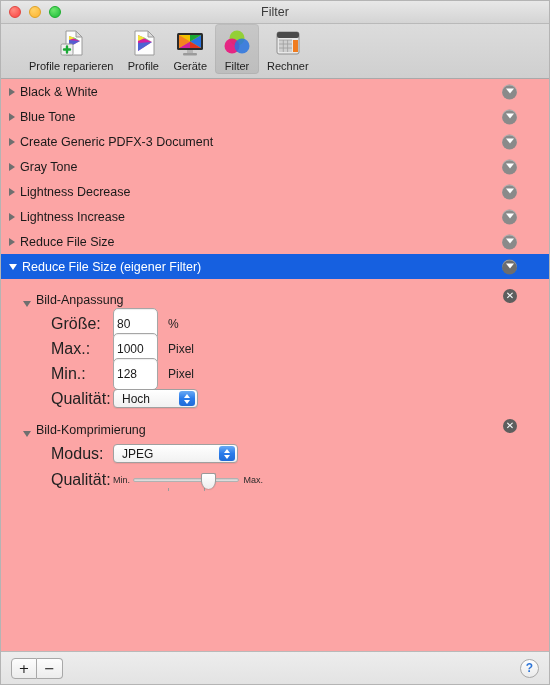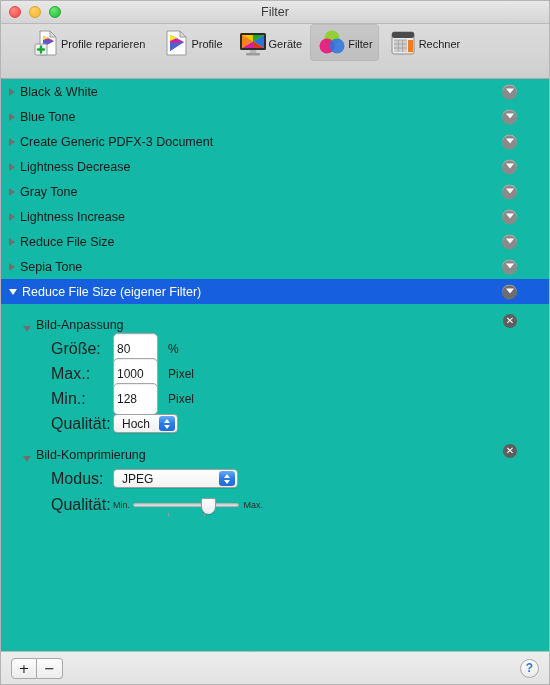--- a/index.html
+++ b/index.html
@@ -68,21 +68,21 @@
     background: linear-gradient(to bottom, #dcdcdc 0%, #cfcfcf 100%);
     border-bottom: 1px solid #a9a9a9;
     display: flex;
     align-items: flex-start;
     padding-left: 22px;
     box-sizing: border-box;
     gap: 2px;
   }
   .tool-item {
     display: flex;
-    flex-direction: row;
+    flex-direction: column;
     align-items: center;
     justify-content: flex-start;
     padding: 3px 6px 2px 6px;
     border-radius: 4px;
     box-sizing: border-box;
   }
   .tool-item.selected {
     background: rgba(0,0,0,0.09);
     box-shadow: inset 0 0 0 1px rgba(0,0,0,0.05);
   }
@@ -96,21 +96,21 @@
   .tool-label {
     font-size: 11px;
     color: #1e1e1e;
     margin-top: 1px;
     white-space: nowrap;
   }
 
   
   .list-area {
     flex: 1 1 auto;
-    background: #14b8a6;
+    background: #fca5a5;
     position: relative;
     overflow: hidden;
   }
   .filter-row {
     position: relative;
     height: 25px;
     display: flex;
     align-items: center;
     padding-left: 8px;
     box-sizing: border-box;
@@ -269,21 +269,21 @@
     border-bottom: 4px solid #ffffff;
     border-left: 3.5px solid transparent;
     border-right: 3.5px solid transparent;
   }
   .stepper .down {
     width: 0; height: 0;
     border-top: 4px solid #ffffff;
     border-left: 3.5px solid transparent;
     border-right: 3.5px solid transparent;
   }
-  .popup.quality { width: 65px; }
+  .popup.quality { width: 85px; }
   .popup.mode { width: 125px; }
 
   
   .slider-row {
     display: flex;
     align-items: center;
     height: 28px;
     padding-left: 50px;
     box-sizing: border-box;
   }
@@ -485,29 +485,29 @@
     <div class="filter-row">
       <span class="tri closed"></span>
       <span class="row-label">Create Generic PDFX-3 Document</span>
       <span class="row-btn">
           <span class="dtri"></span>
         </span>
     </div>
 
     <div class="filter-row">
       <span class="tri closed"></span>
-      <span class="row-label">Lightness Decrease</span>
+      <span class="row-label">Gray Tone</span>
       <span class="row-btn">
           <span class="dtri"></span>
         </span>
     </div>
 
     <div class="filter-row">
       <span class="tri closed"></span>
-      <span class="row-label">Gray Tone</span>
+      <span class="row-label">Lightness Decrease</span>
       <span class="row-btn">
           <span class="dtri"></span>
         </span>
     </div>
 
     <div class="filter-row">
       <span class="tri closed"></span>
       <span class="row-label">Lightness Increase</span>
       <span class="row-btn">
           <span class="dtri"></span>
@@ -515,27 +515,20 @@
     </div>
 
     <div class="filter-row">
       <span class="tri closed"></span>
       <span class="row-label">Reduce File Size</span>
       <span class="row-btn">
           <span class="dtri"></span>
         </span>
     </div>
 
-    <div class="filter-row">
-      <span class="tri closed"></span>
-      <span class="row-label">Sepia Tone</span>
-      <span class="row-btn">
-          <span class="dtri"></span>
-        </span>
-    </div>
 
     <div class="filter-row selected">
       <span class="tri open"></span>
       <span class="row-label">Reduce File Size (eigener Filter)</span>
       <span class="row-btn">
           <span class="dtri"></span>
         </span>
     </div>
 
     <div class="detail">

